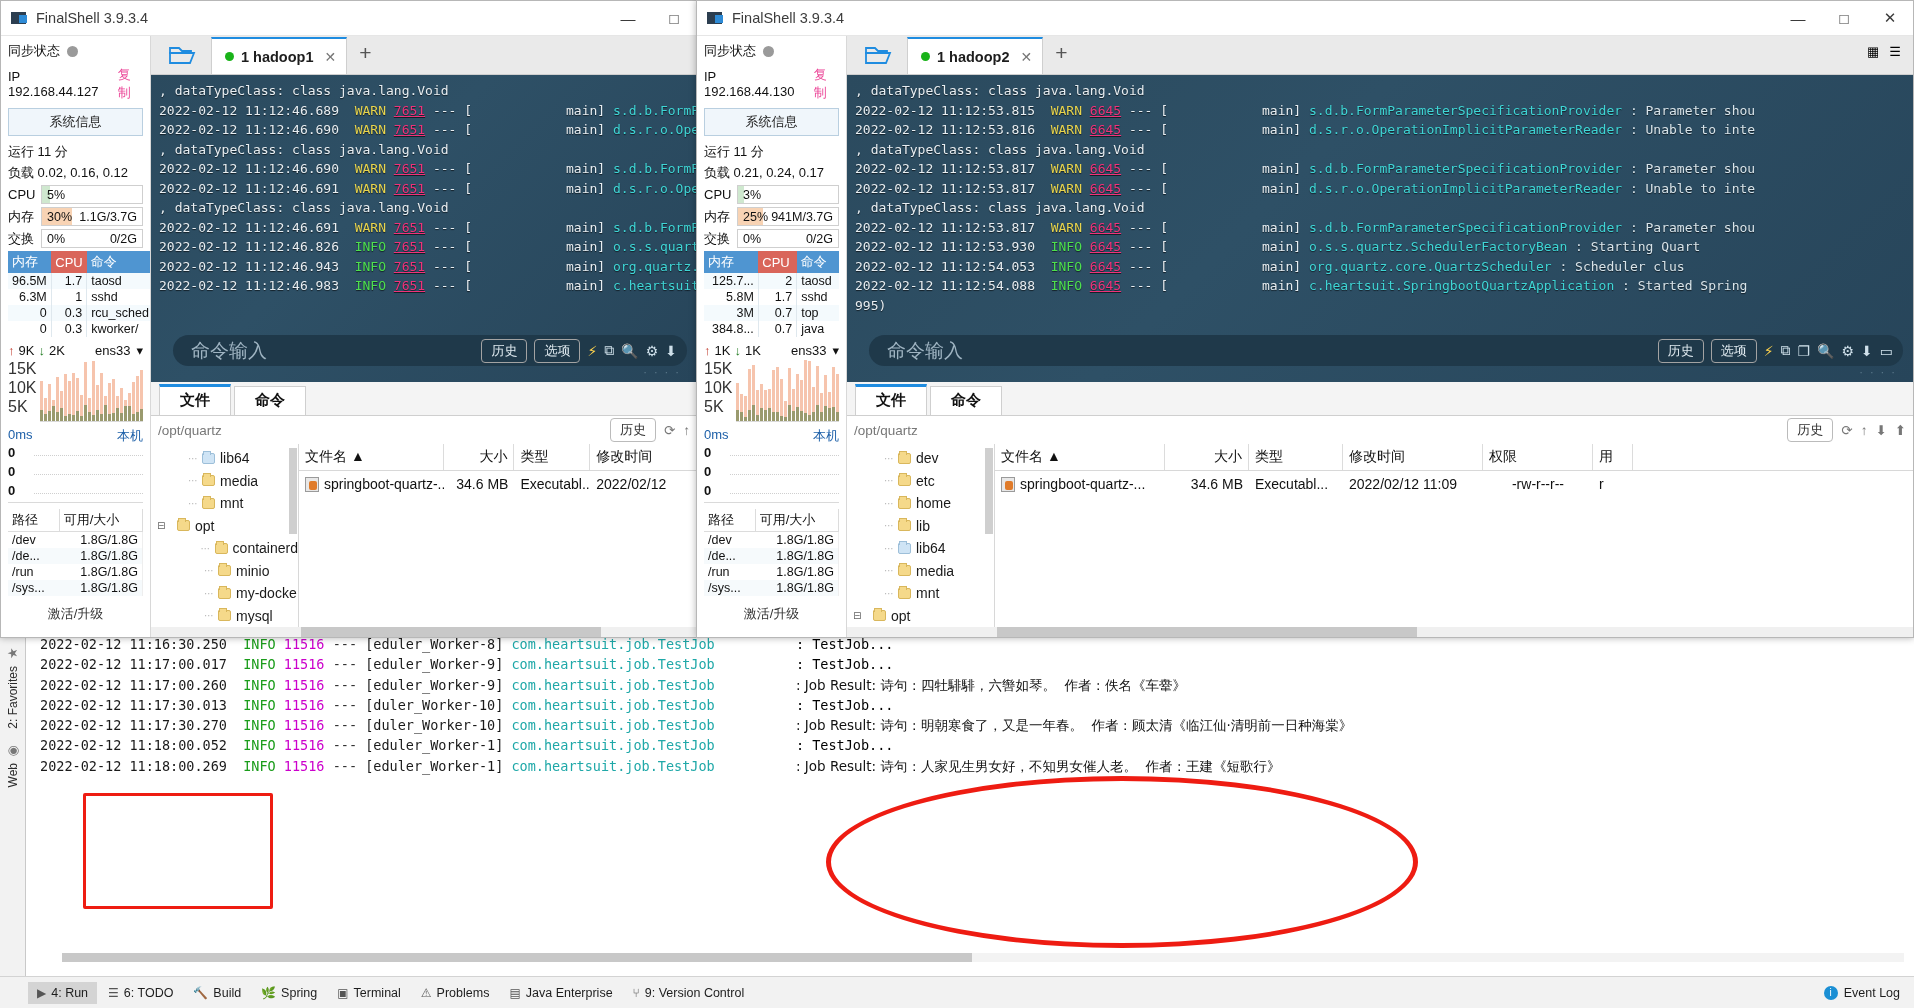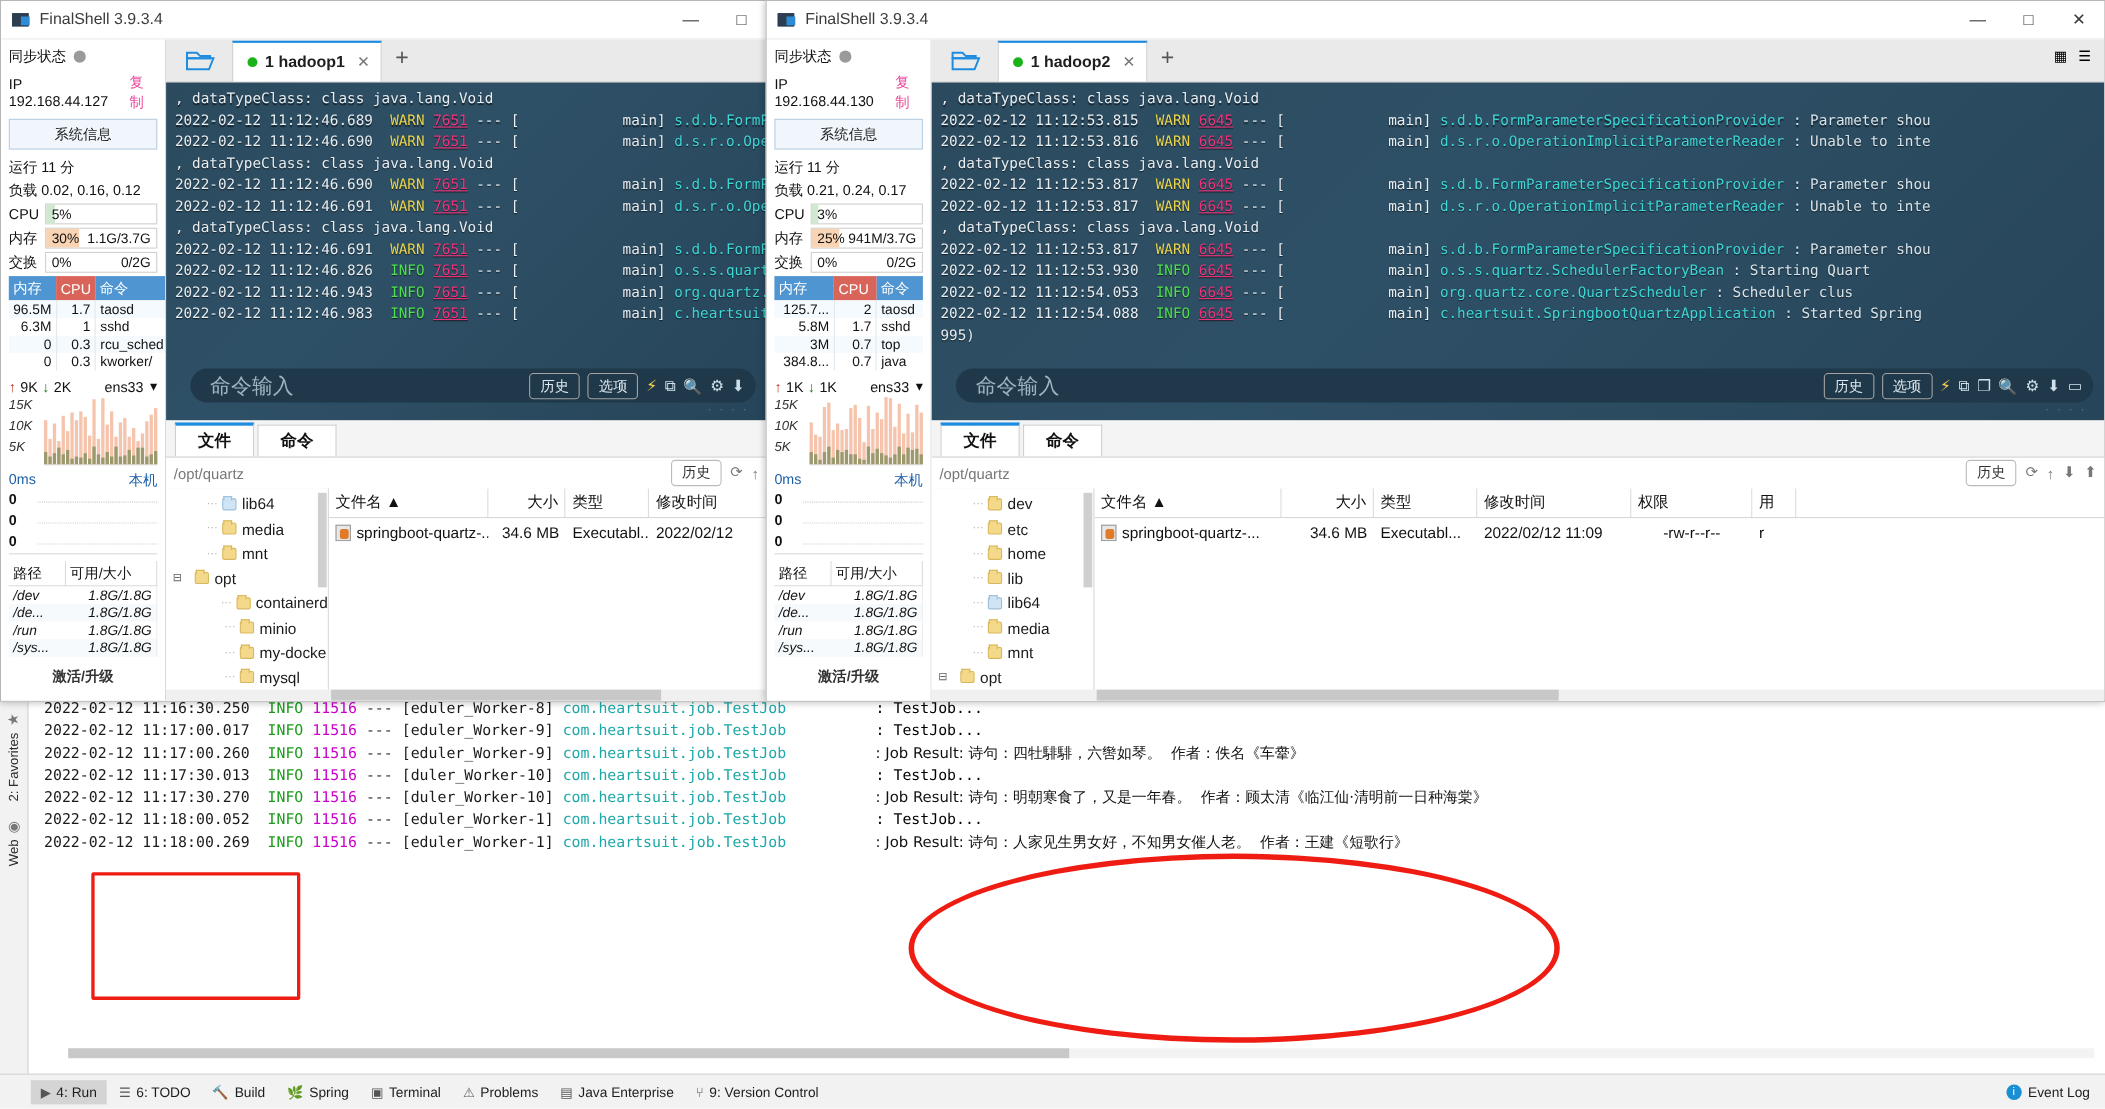--- a/index.html
+++ b/index.html
@@ -155,44 +155,44 @@
   .proc-tbl td.num { text-align:right; border-right:1px solid #dfe8ee; }
 
   .net-hdr {
     display:flex; align-items:center; gap:4px; margin-top:6px; font-size:13px;
   }
   .up { color:#c0392b; } .down { color:#1f7a1f; }
   .net-hdr .iface { margin-left:auto; margin-right:2px; }
 
   .graph { position:relative; height:62px; margin-top:2px; }
   .graph .ylab {
-    position:absolute; left:0; font-size:12px; color:#333;font-style:italic;
+    position:absolute; left:0; font-size:16px; color:#333;
   }
   .graph .plot {
     position:absolute; left:32px; right:0; top:0; bottom:0;
     border-bottom:1px solid #dadada; display:flex; align-items:flex-end; gap:1px;
   }
   .graph .bar2 { flex:1; position:relative; }
   .graph .bar2 i { position:absolute; bottom:0; left:0; right:0; background:#f6c4ad; }
   .graph .bar2 b { position:absolute; bottom:0; left:0; right:0; background:#9a9a6e; }
 
   .ping-hdr { display:flex; justify-content:space-between; font-size:13px; color:#1c5fa8; margin-top:5px; }
   .ping-graph { height:58px; position:relative; border-bottom:1px solid #dadada; }
   .ping-graph .zy { position:absolute; left:0; font-size:13px; font-weight:bold; color:#111; }
   .ping-graph .gl { position:absolute; left:26px; right:0; border-top:1px dotted #cfcfcf; }
 
   .disk-tbl { width:100%; border-collapse:collapse; font-size:12.5px; margin-top:6px; }
   .disk-tbl th {
     text-align:left; font-weight:normal; padding:2px 4px;
     border-bottom:1px solid #dcdcdc; border-right:1px solid #dcdcdc; font-size:13px;
   }
-  .disk-tbl td { padding:1px 4px;font-style:italic; }
+  .disk-tbl td { padding:1px 4px; }
   .disk-tbl td.r { text-align:right; border-right:1px solid #eee; }
   .disk-tbl tr:nth-child(even) td { background:#f6fafc; }
-  .activate { text-align:center; color:#333; font-size:13px; margin-top:9px;font-weight:bold; }
+  .activate { text-align:center; color:#333; font-size:13px; margin-top:9px; }
 
   
   .fs-main { flex:1; display:flex; flex-direction:column; min-width:0; background:#fff; }
   .fs-tabbar {
     height:39px; background:#eaeaea; display:flex; align-items:flex-end;
     border-bottom:1px solid #cfcfcf; padding-left:4px;
   }
   .fs-folderbtn {
     width:56px; height:38px; display:flex; align-items:center; justify-content:center;
   }

